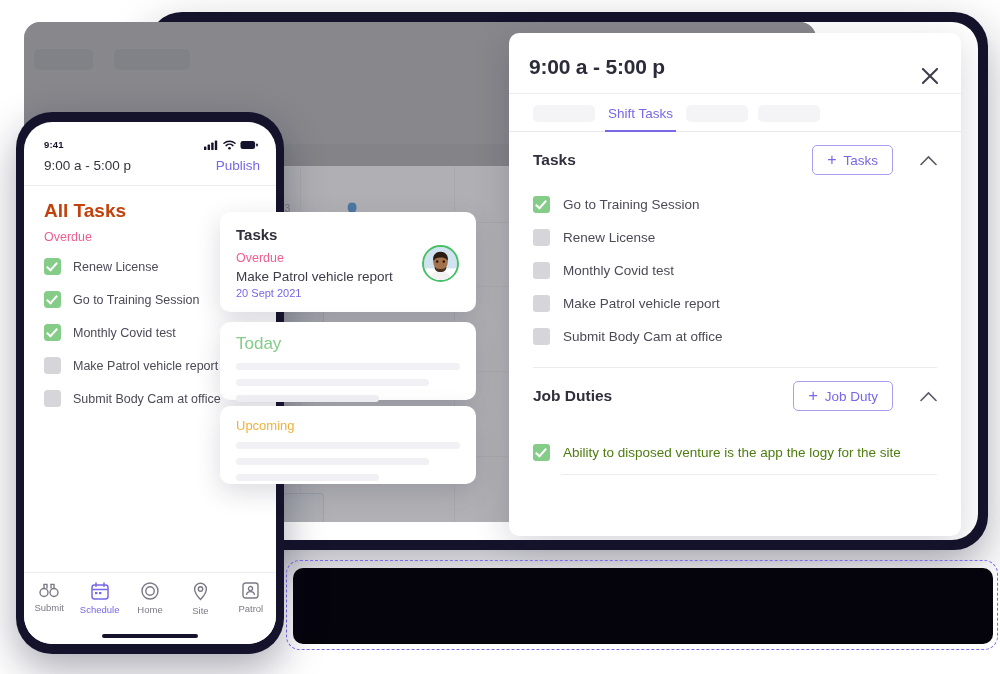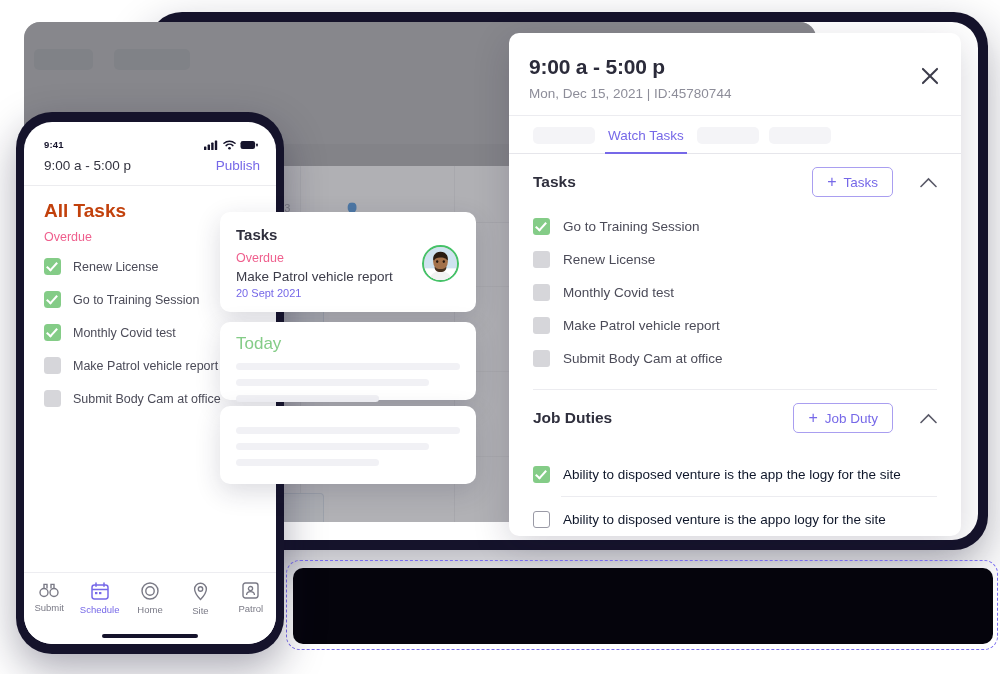--- a/index.html
+++ b/index.html
@@ -93,21 +93,21 @@
   .task-row{display:flex;align-items:center;gap:13px;height:33px;}
   .cbox{width:17px;height:17px;border-radius:3px;background:#d6d6da;flex:0 0 auto;cursor:pointer;}
   .cbox.on{background:#84cc87;position:relative;}
   .cbox.on::after{content:"";position:absolute;left:5px;top:2px;width:4px;height:9px;
     border:solid #fff;border-width:0 2px 2px 0;transform:rotate(42deg);}
   .cbox.outline{background:#fff;border:1.5px solid #9a9aa6;box-sizing:border-box;border-radius:3px;}
   .task-label{font-size:13.5px;color:#4b4b58;}
   .sect-div{height:1px;background:#ececf0;margin:14px 0 0 0;}
 
   .duty-row{display:flex;align-items:center;gap:13px;height:44px;}
-  .duty-label{font-size:13.5px;color:#0f172a;}
+  .duty-label{font-size:13.5px;color:#4d7c0f;}
   .duty-sep{height:1px;background:#ececf0;margin-left:28px;}
 
   
   .dashed-box{
     position:absolute;left:286px;top:560px;width:712px;height:90px;
     border:1.5px dashed #7a6cf0;border-radius:14px;box-sizing:border-box;
   }
   .dark-slab{
     position:absolute;left:293px;top:568px;width:700px;height:76px;
     background:#05040c;border-radius:10px;
@@ -214,27 +214,26 @@
       </div>
 
       <div class="cal-scrim"></div>
     </div>
   </div>
 
   <div class="detail-panel">
 
     <div class="dp-head">
       <div class="dp-title">9:00 a - 5:00 p</div>
-      <div class="dp-sub">Mon, Dec 15, 2021 | ID:45780744</div>
       <div class="dp-close"></div>
     </div>
 
     <div class="dp-tabs">
       <div class="tab-ghost"></div>
-      <div class="tab-live">Watch Tasks</div>
+      <div class="tab-live">Shift Tasks</div>
       <div class="tab-ghost"></div>
       <div class="tab-ghost"></div>
     </div>
 
     <div class="sect">
       <div class="sect-head">
         <div class="sect-title">Tasks</div>
         <button class="add-btn">
           <span class="plus">+</span>
           <span>Tasks</span>
@@ -281,24 +280,20 @@
               <path d="M1 9.5L8.5 2L16 9.5" stroke="#5a5a68" stroke-width="1.6" fill="none" stroke-linecap="round"></path>
             </svg>
         </div>
       </div>
 
       <div class="duty-row" style="margin-top:6px;">
         <div class="cbox on"></div>
         <div class="duty-label">Ability to disposed venture is the app the logy for the site</div>
       </div>
       <div class="duty-sep"></div>
-      <div class="duty-row">
-        <div class="cbox outline"></div>
-        <div class="duty-label">Ability to disposed venture is the appo logy for the site</div>
-      </div>
     </div>
   </div>
 
   <div class="dark-slab"></div>
   <div class="dashed-box"></div>
 
   <div class="phone-frame"></div>
 
   <div class="phone-screen">
 
@@ -424,18 +419,19 @@
   </div>
 
   <div class="fcard" id="today-card">
     <div class="fc-today">Today</div>
     <div class="sk-line" style="width:100%;"></div>
     <div class="sk-line" style="width:86%;"></div>
     <div class="sk-line" style="width:64%;"></div>
   </div>
 
   <div class="fcard" id="upcoming-card">
+    <div class="fc-upcoming">Upcoming</div>
     <div class="sk-line" style="width:100%;"></div>
     <div class="sk-line" style="width:86%;"></div>
     <div class="sk-line" style="width:64%;"></div>
   </div>
 
 </div>
 
 </body></html>

